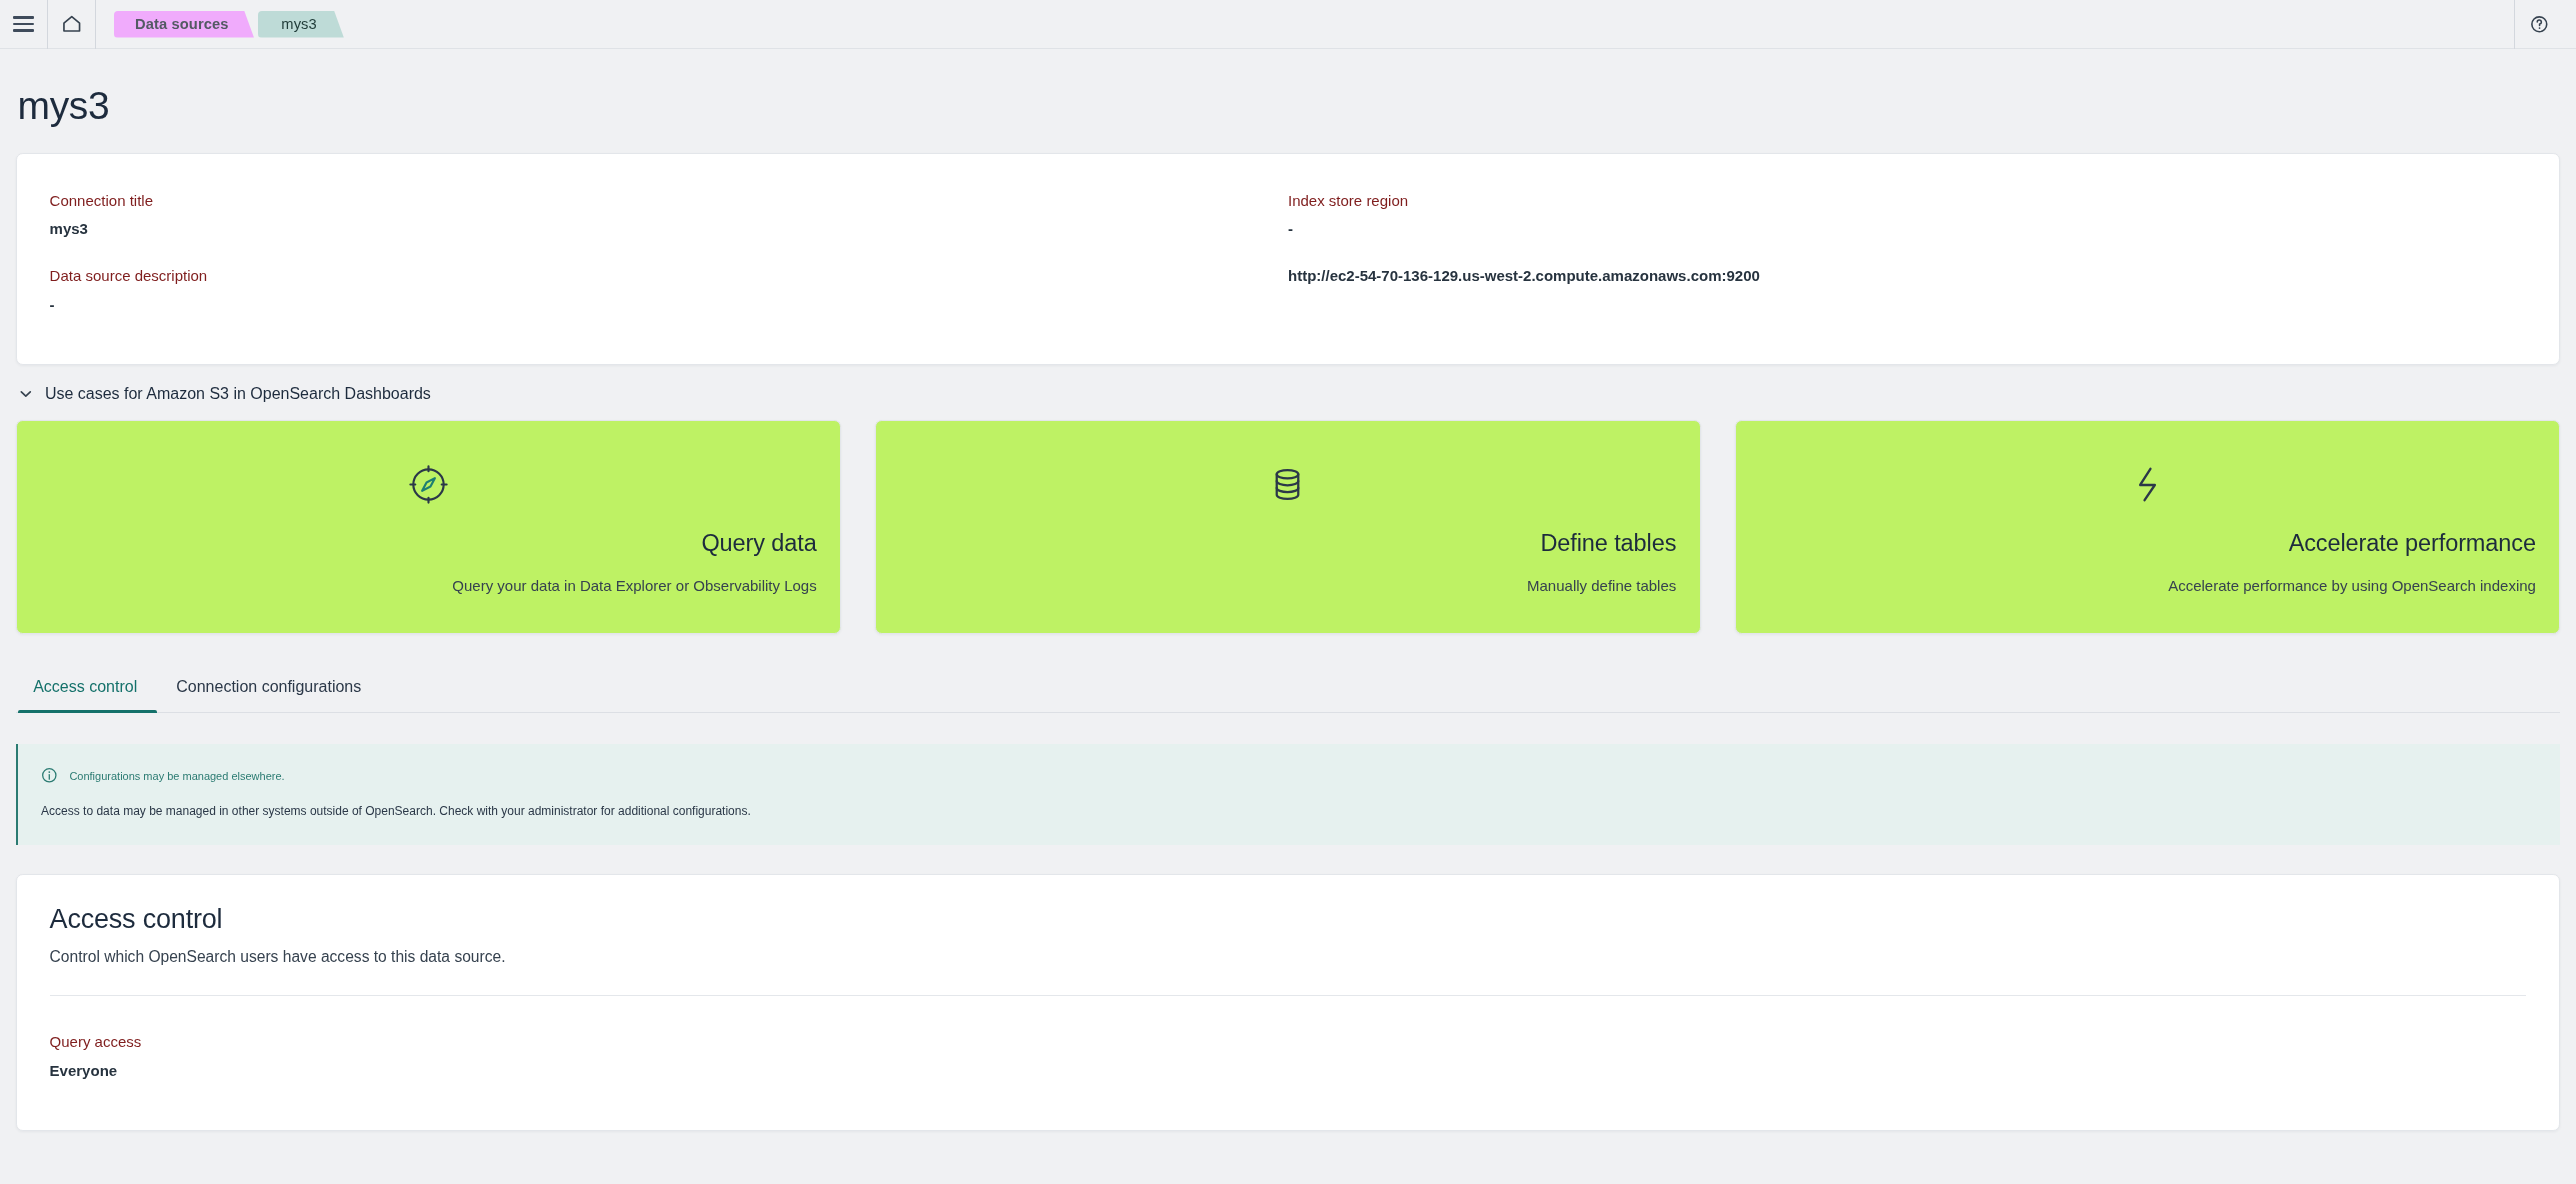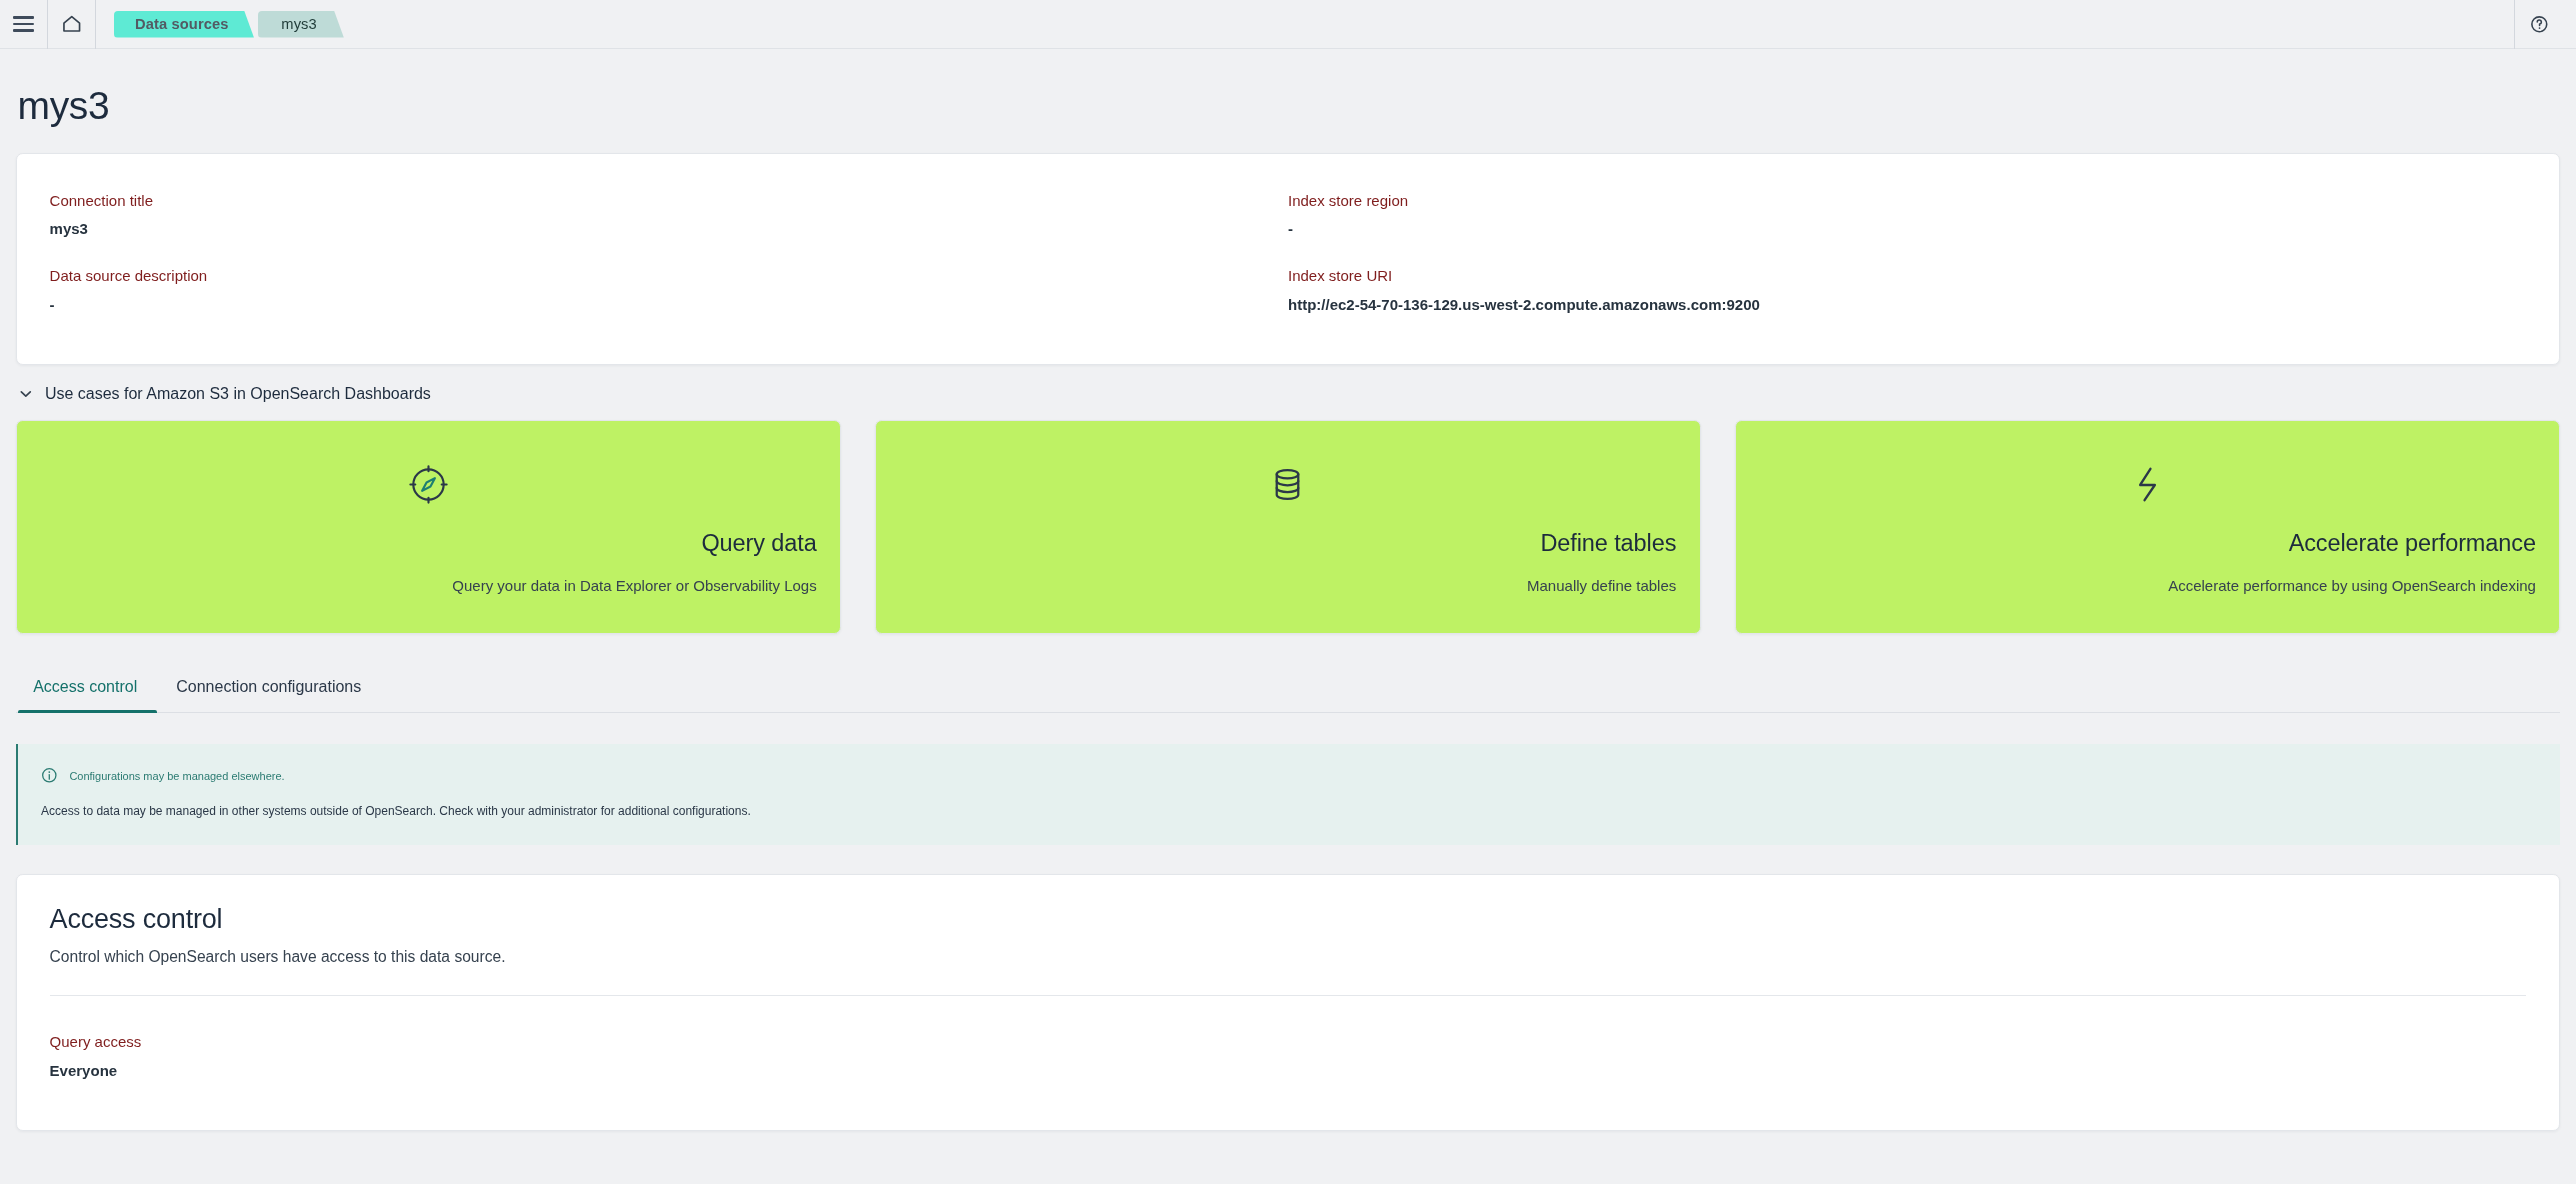--- a/index.html
+++ b/index.html
@@ -55,21 +55,21 @@
   .crumb {
     position: relative;
     height: 27px;
     display: flex;
     align-items: center;
     padding: 0 25.4px 0 21.5px;
     font-size: 14.7px;
     font-weight: 700;
     letter-spacing: 0.1px;
     color: #535a63;
-    background: #5eead4;
+    background: #f0abfc;
     border-radius: 3.9px 0 0 3.9px;
     cursor: pointer;
     margin-right: 3.9px;
     clip-path: polygon(0 0, calc(100% - 9.8px) 0, 100% 100%, 0 100%);
   }
   .crumb.is-last {
     background: #bedbd7;
     color: #1f3b38;
     font-weight: 400;
     clip-path: polygon(0 0, calc(100% - 9.8px) 0, 100% 100%, 0 100%);
@@ -266,21 +266,20 @@
     </div>
     <div class="field">
       <div class="field-label">Index store region</div>
       <div class="field-value">-</div>
     </div>
     <div class="field">
       <div class="field-label">Data source description</div>
       <div class="field-value">-</div>
     </div>
     <div class="field">
-      <div class="field-label">Index store URI</div>
       <div class="field-value">http://ec2-54-70-136-129.us-west-2.compute.amazonaws.com:9200</div>
     </div>
   </div>
 
   <div class="usecases">
     <div class="accordion-head">
       <svg class="chevron" viewBox="0 0 16 16">
         <path class="stroke" d="M3.4 6 8 10.4 12.6 6"></path>
       </svg>
       <span>Use cases for Amazon S3 in OpenSearch Dashboards</span>

